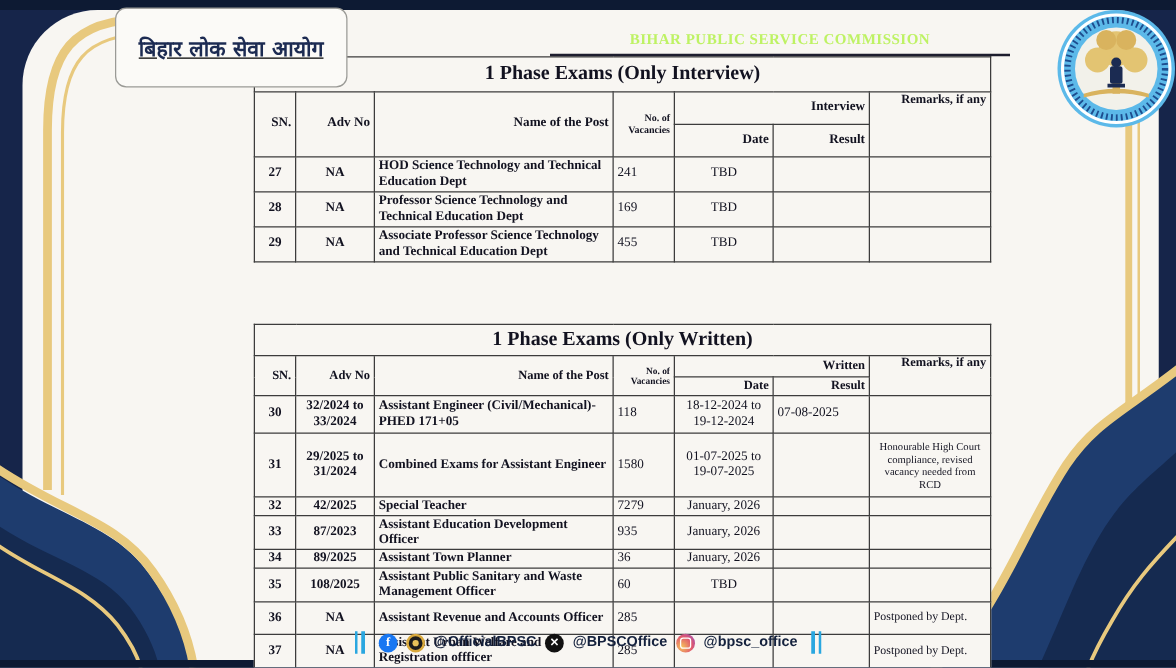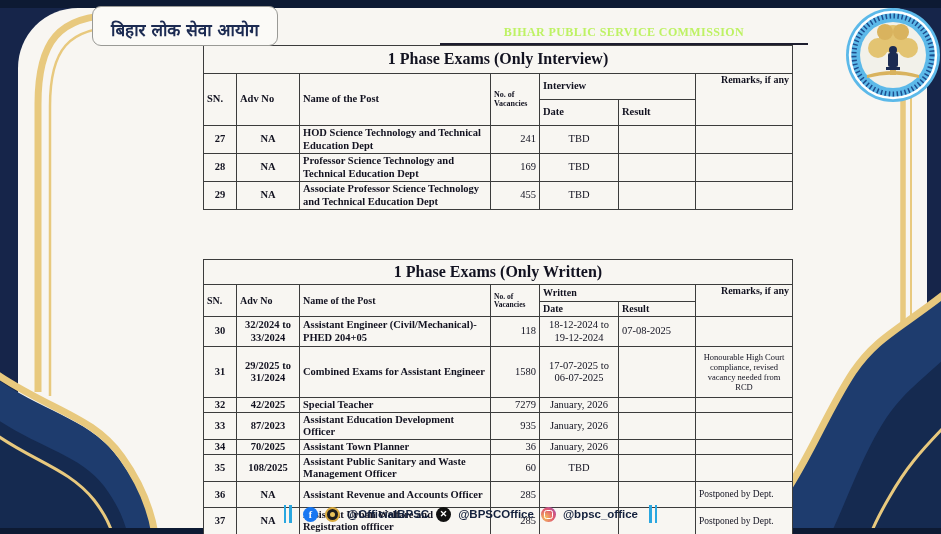--- a/index.html
+++ b/index.html
@@ -6,46 +6,46 @@
   .canvas{position:relative;width:941px;height:534px;overflow:hidden;
     background:#16254a;font-family:"Liberation Serif",serif;}
   .strip{position:absolute;left:0;width:941px;background:#0d1a33;}
   .strip.top{top:0;height:8px;}
   .strip.bottom{top:528px;height:6px;}
   .paper{position:absolute;left:18px;top:8px;right:14px;bottom:6px;
     background:#f8f6f2;border-radius:60px 34px 30px 30px;}
   .decor{position:absolute;left:0;top:0;pointer-events:none;}
 
   
-  .chip{position:absolute;left:92px;top:6px;height:30px;padding:4px 18px;
+  .chip{position:absolute;left:92px;top:6px;height:30px;padding:16px 18px;
     background:#fbfaf7;border:1.5px solid #9a9a96;border-radius:9px;
-    display:flex;align-items:flex-end;z-index:5;}
+    display:flex;align-items:center;z-index:5;text-decoration:underline;}
   .chip span{font-family:"DejaVu Sans",sans-serif;font-weight:bold;
     font-size:17px;color:#1c2b52;white-space:nowrap;}
 
   
   .commission{position:absolute;left:440px;top:22px;width:368px;text-align:center;
     padding-bottom:3px;border-bottom:2.5px solid #1d1d2e;z-index:4;}
   .commission span{font-weight:bold;font-size:12px;letter-spacing:.4px;color:#bef264;}
 
   
   .logo{position:absolute;left:845px;top:5px;width:96px;height:100px;z-index:6;}
 
   
   table{border-collapse:collapse;table-layout:fixed;background:#f8f6f2;}
   .tblwrap{position:absolute;left:203px;z-index:3;}
   .t1{top:45px;} .t2{top:216px;margin-top:43px;}
   td,th{border:1px solid #3c3c3c;color:#121220;font-size:10.5px;line-height:1.15;
     padding:1px 3px;vertical-align:middle;overflow:hidden;}
   .ttl{font-weight:bold;font-size:16px;text-align:center;height:25px;}
-  th{font-weight:bold;text-align:left;}
+  th{font-weight:bold;text-align:right;}
   .c-sn{width:26px;text-align:center;font-weight:bold;}
   .c-adv{width:56px;text-align:center;font-weight:bold;}
   .c-post{width:184px;text-align:left;font-weight:bold;}
-  .c-vac{width:42px;text-align:right;}
+  .c-vac{width:42px;text-align:left;}
   .c-date{width:72px;text-align:center;}
   .c-res{width:70px;text-align:left;}
   .c-rem{width:90px;text-align:left;font-size:9.5px;}
   th.small{font-size:8px;line-height:1.05;}
   th.rem{text-align:right;font-size:10px;line-height:1.05;vertical-align:top;}
   .t1 .hA{height:26px;} .t1 .hB{height:26px;} .t1 tr.data{height:28px;}
   .t2 .ttl{height:22px;} .t2 .hA{height:17px;} .t2 .hB{height:15px;}
   .t2 th{font-size:10px;} .t2 th.small{font-size:7.5px;}
   .r30{height:30px;} .r31{height:51px;} .r32{height:14px;} .r33{height:25px;}
   .r34{height:14px;} .r35{height:27px;} .r36{height:26px;} .r37{height:27px;}
@@ -206,32 +206,32 @@
         <th colspan="2">Written</th>
         <th rowspan="2" class="rem">Remarks, if any</th>
       </tr>
       <tr class="hB">
         <th>Date</th>
         <th>Result</th>
       </tr>
       <tr class="r30">
         <td class="c-sn">30</td>
         <td class="c-adv">32/2024 to 33/2024</td>
-        <td class="c-post">Assistant Engineer (Civil/Mechanical)- PHED 204+05</td>
+        <td class="c-post">Assistant Engineer (Civil/Mechanical)- PHED 171+05</td>
         <td class="c-vac">118</td>
         <td class="c-date">18-12-2024 to 19-12-2024</td>
         <td class="c-res">07-08-2025</td>
         <td class="c-rem"></td>
       </tr>
       <tr class="r31">
         <td class="c-sn">31</td>
         <td class="c-adv">29/2025 to 31/2024</td>
         <td class="c-post">Combined Exams for Assistant Engineer</td>
         <td class="c-vac">1580</td>
-        <td class="c-date">17-07-2025 to 06-07-2025</td>
+        <td class="c-date">01-07-2025 to 19-07-2025</td>
         <td class="c-res"></td>
         <td class="c-rem rem-center">Honourable High Court compliance, revised vacancy needed from RCD</td>
       </tr>
       <tr class="r32">
         <td class="c-sn">32</td>
         <td class="c-adv">42/2025</td>
         <td class="c-post">Special Teacher</td>
         <td class="c-vac">7279</td>
         <td class="c-date">January, 2026</td>
         <td class="c-res"></td>
@@ -241,21 +241,21 @@
         <td class="c-sn">33</td>
         <td class="c-adv">87/2023</td>
         <td class="c-post">Assistant Education Development Officer</td>
         <td class="c-vac">935</td>
         <td class="c-date">January, 2026</td>
         <td class="c-res"></td>
         <td class="c-rem"></td>
       </tr>
       <tr class="r34">
         <td class="c-sn">34</td>
-        <td class="c-adv">70/2025</td>
+        <td class="c-adv">89/2025</td>
         <td class="c-post">Assistant Town Planner</td>
         <td class="c-vac">36</td>
         <td class="c-date">January, 2026</td>
         <td class="c-res"></td>
         <td class="c-rem"></td>
       </tr>
       <tr class="r35">
         <td class="c-sn">35</td>
         <td class="c-adv">108/2025</td>
         <td class="c-post">Assistant Public Sanitary and Waste Management Officer</td>

